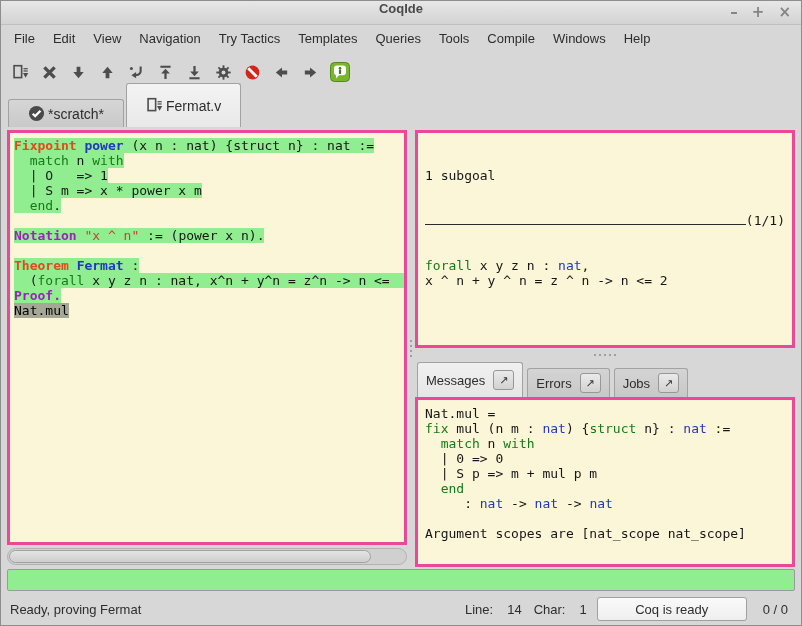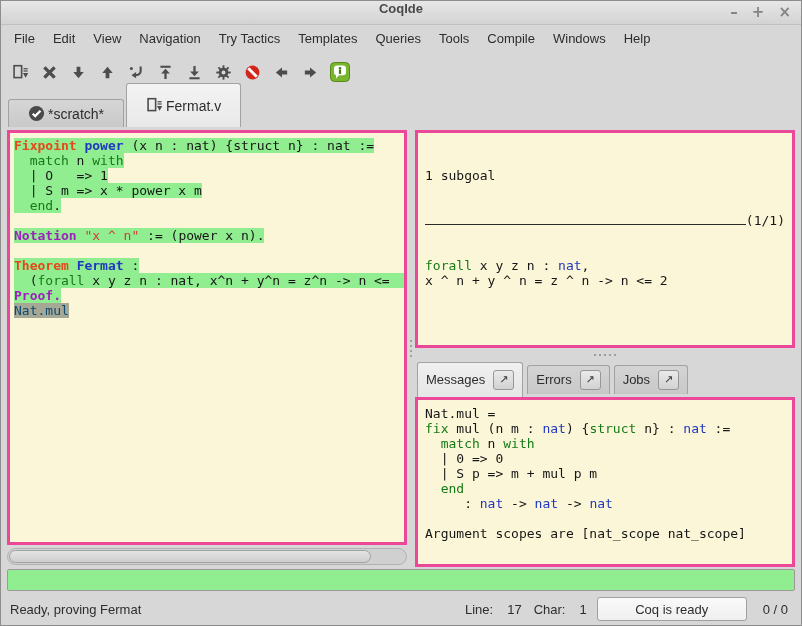--- a/index.html
+++ b/index.html
@@ -43,35 +43,35 @@
   .editor-view { flex:1 1 auto; padding:5px 0 0 4px; }
   .code-line { height:15px; }
   .hl { background:#90EE90; }
   .hl-full { background:#90EE90; display:block; }
   .tok-v  { color:#e5481a; font-weight:bold; }
   .tok-d  { color:#2037c0; font-weight:bold; }
   .tok-d2 { color:#2037c0; }
   .tok-k  { color:#157a15; }
   .tok-n  { color:#9f1fbf; font-weight:bold; }
   .tok-s  { color:#d03c3c; }
-  .tok-sel{ background:#a6a896; color:#0c4a6e; }
+  .tok-sel{ background:#a6a896; color:#000000; }
   .hscroll { height:17px; flex:0 0 17px; margin:3px 0 2px 0; position:relative;
     border:1px solid #b2b2b2; border-radius:9px; background:#d0d0d0; }
   .hscroll .thumb { position:absolute; left:1px; top:1px; bottom:1px; width:91%;
     background:linear-gradient(#e4e4e4,#cecece); border:1px solid #a2a2a2; border-radius:8px; }
   .vsplit { width:8px; flex:0 0 8px; display:flex; flex-direction:column;
     align-items:center; justify-content:center; gap:3px; }
   .hsplit { height:13px; flex:0 0 13px; display:flex; align-items:center; justify-content:center; gap:3px; }
   .dot { width:2px; height:2px; border-radius:50%; background:#8d8d8d; }
   .right-col { flex:1 1 auto; display:flex; flex-direction:column; min-width:0; }
   .goal-pane { height:218px; flex:0 0 218px; padding:5px 7px; }
   .goal-sep { display:flex; align-items:flex-end; height:15px; }
   .goal-sep .rule { flex:1 1 auto; border-bottom:1px solid #2b2b2b; margin-bottom:3px; }
   
-  .msg-tabbar { height:36px; flex:0 0 36px; display:flex; align-items:center; gap:4px; padding-left:2px; }
+  .msg-tabbar { height:36px; flex:0 0 36px; display:flex; align-items:flex-end; gap:4px; padding-left:2px; }
   .msg-tab { display:flex; align-items:center; gap:8px; padding:0 8px; height:29px;
     border:1px solid #a2a2a2; border-bottom:none; border-radius:3px 3px 0 0;
     background:linear-gradient(#d4d4d4,#c8c8c8); font-size:13px; }
   .msg-tab.active { height:35px; background:linear-gradient(#f0f0f0,#e6e6e6); z-index:2; }
   .detach-btn { width:21px; height:20px; border:1px solid #979797; border-radius:3px;
     background:linear-gradient(#eaeaea,#d2d2d2); display:flex; align-items:center;
     justify-content:center; font-size:11px; color:#3a3a3a;
     font-family:"DejaVu Sans", sans-serif; }
   .msg-pane { flex:1 1 auto; padding:6px 7px; line-height:15.5px; }
   
@@ -304,21 +304,21 @@
   </div>
 
   <div class="progress-row">
     <div class="progress-bar"></div>
   </div>
 
   <div class="statusbar">
     <span class="status-left">Ready, proving Fermat</span>
     <span class="status-right">
       <span class="lbl">Line:</span>
-      <span class="val">17</span>
+      <span class="val">14</span>
       <span class="lbl gap">Char:</span>
       <span class="val">1</span>
       <span class="coq-status">Coq is ready</span>
       <span class="jobs-count">0 / 0</span>
     </span>
   </div>
 
 </div>
 
 </body></html>

